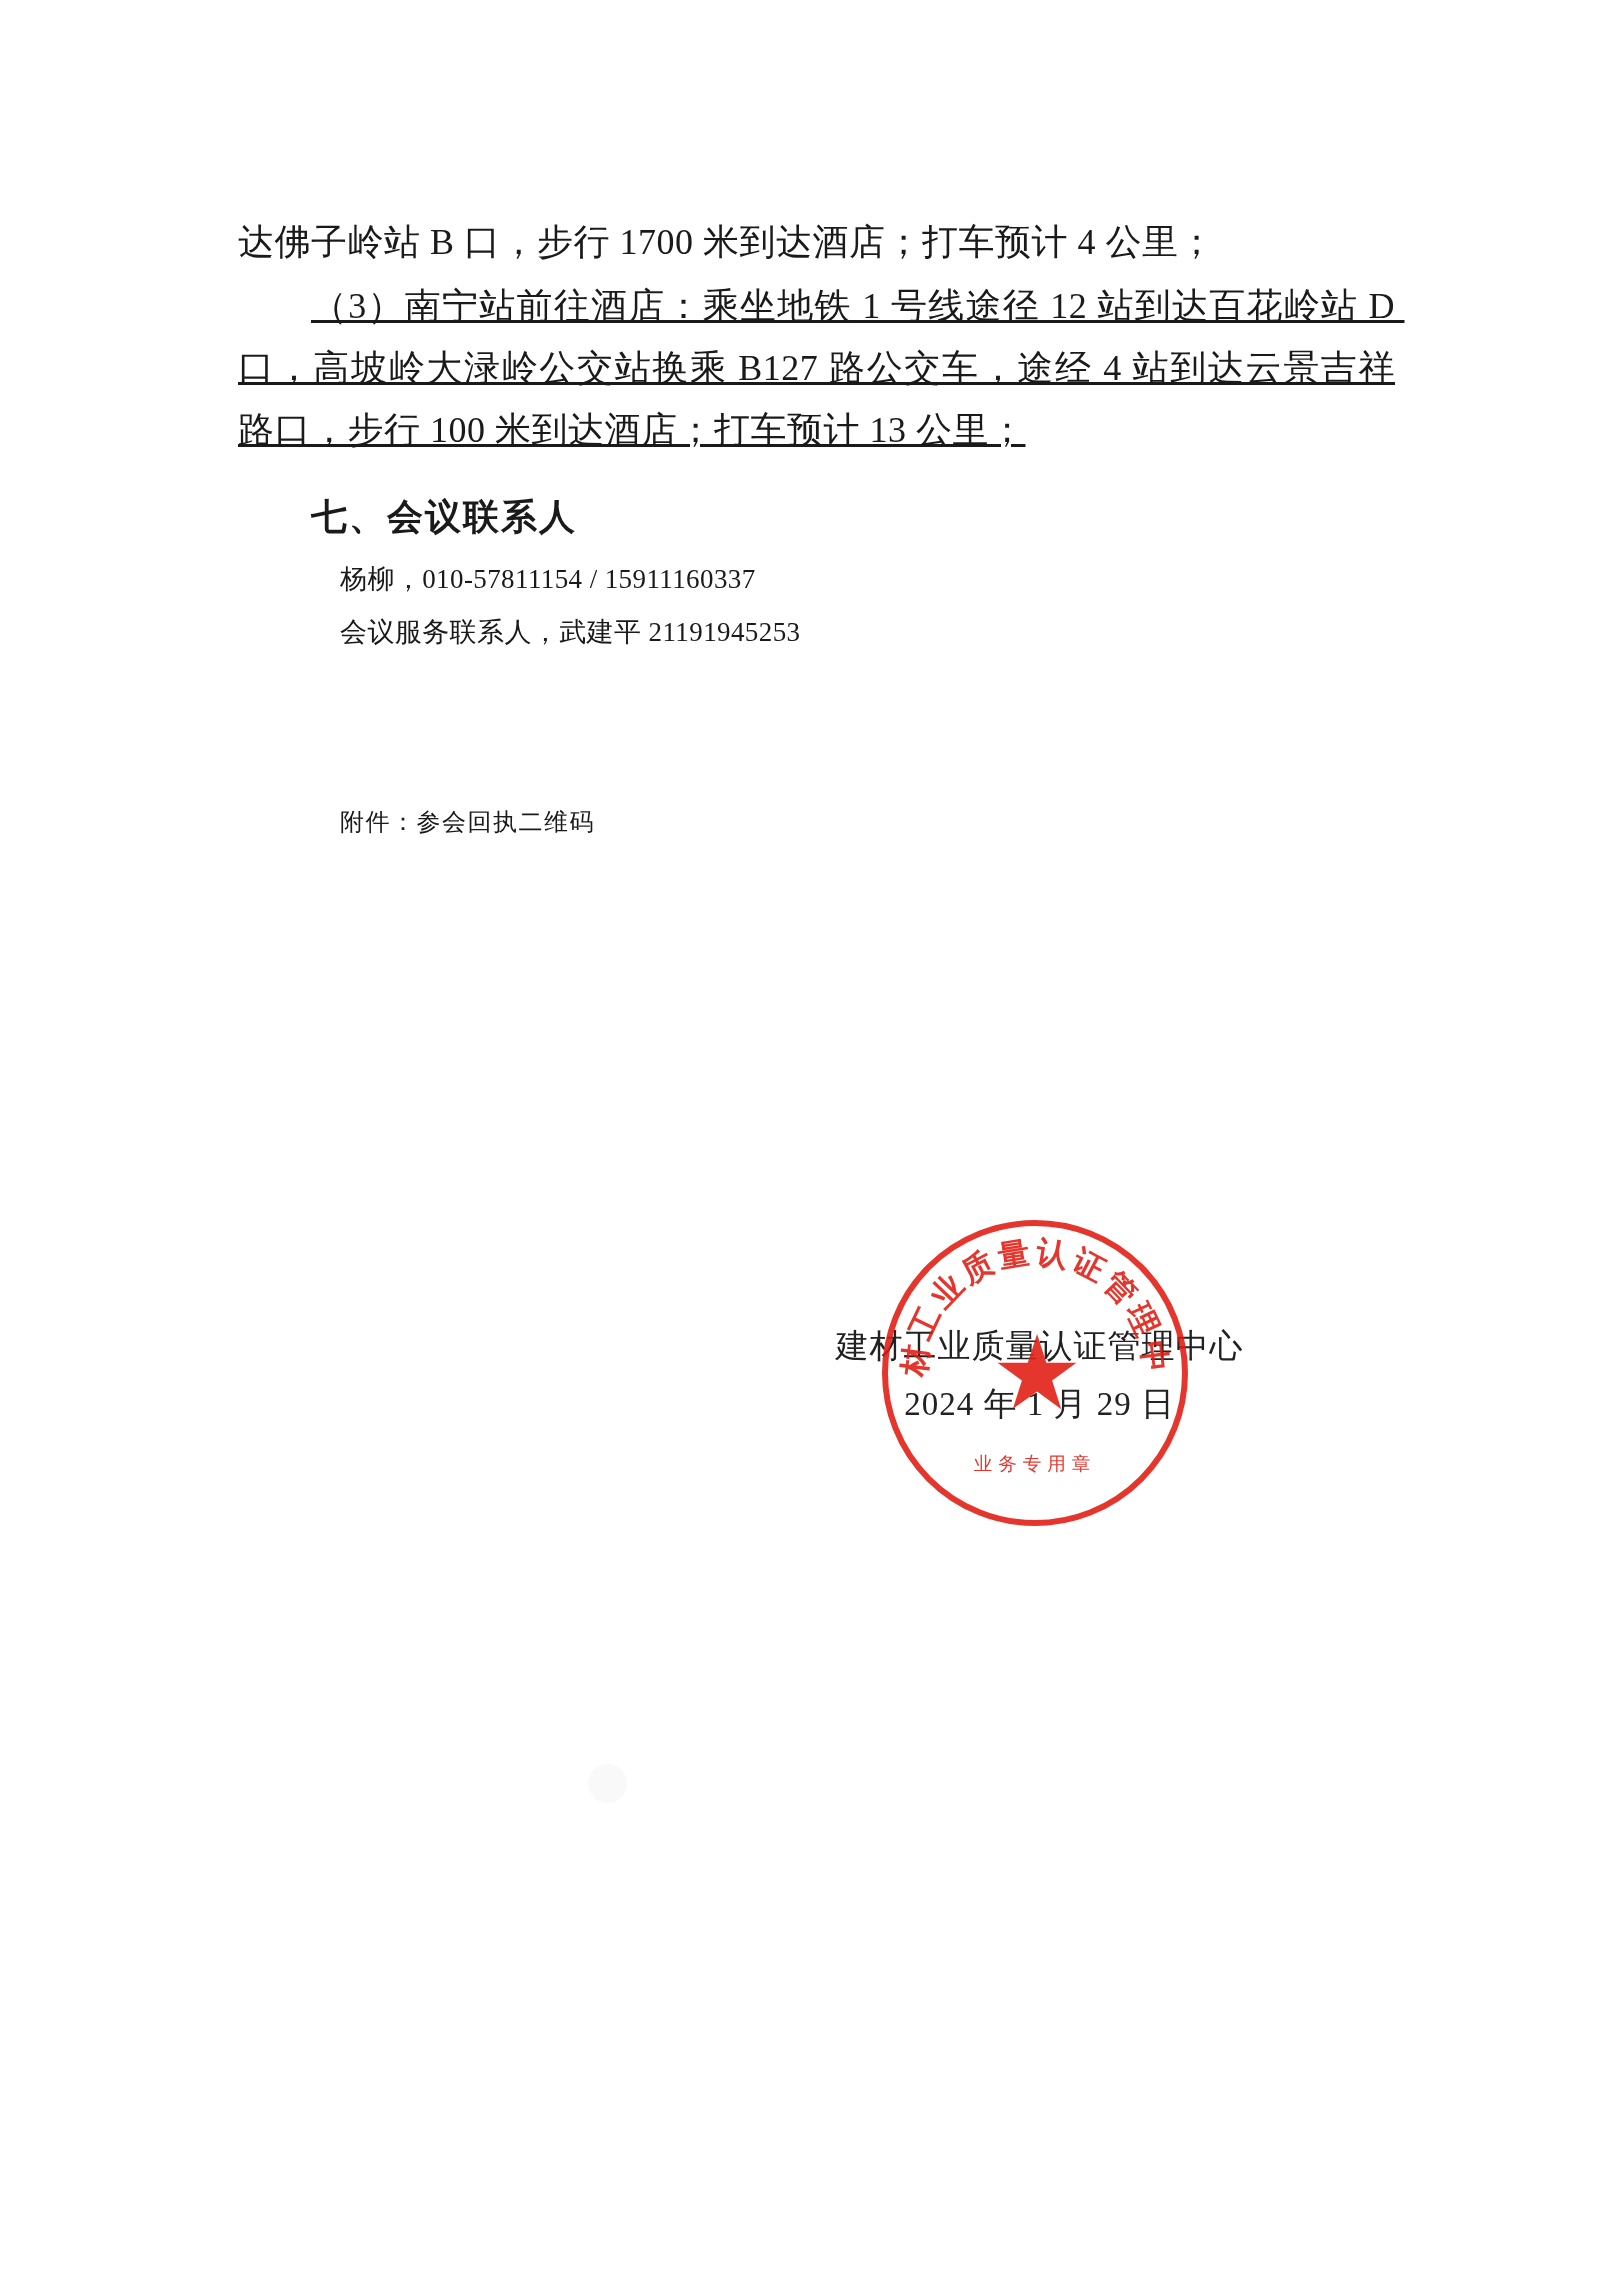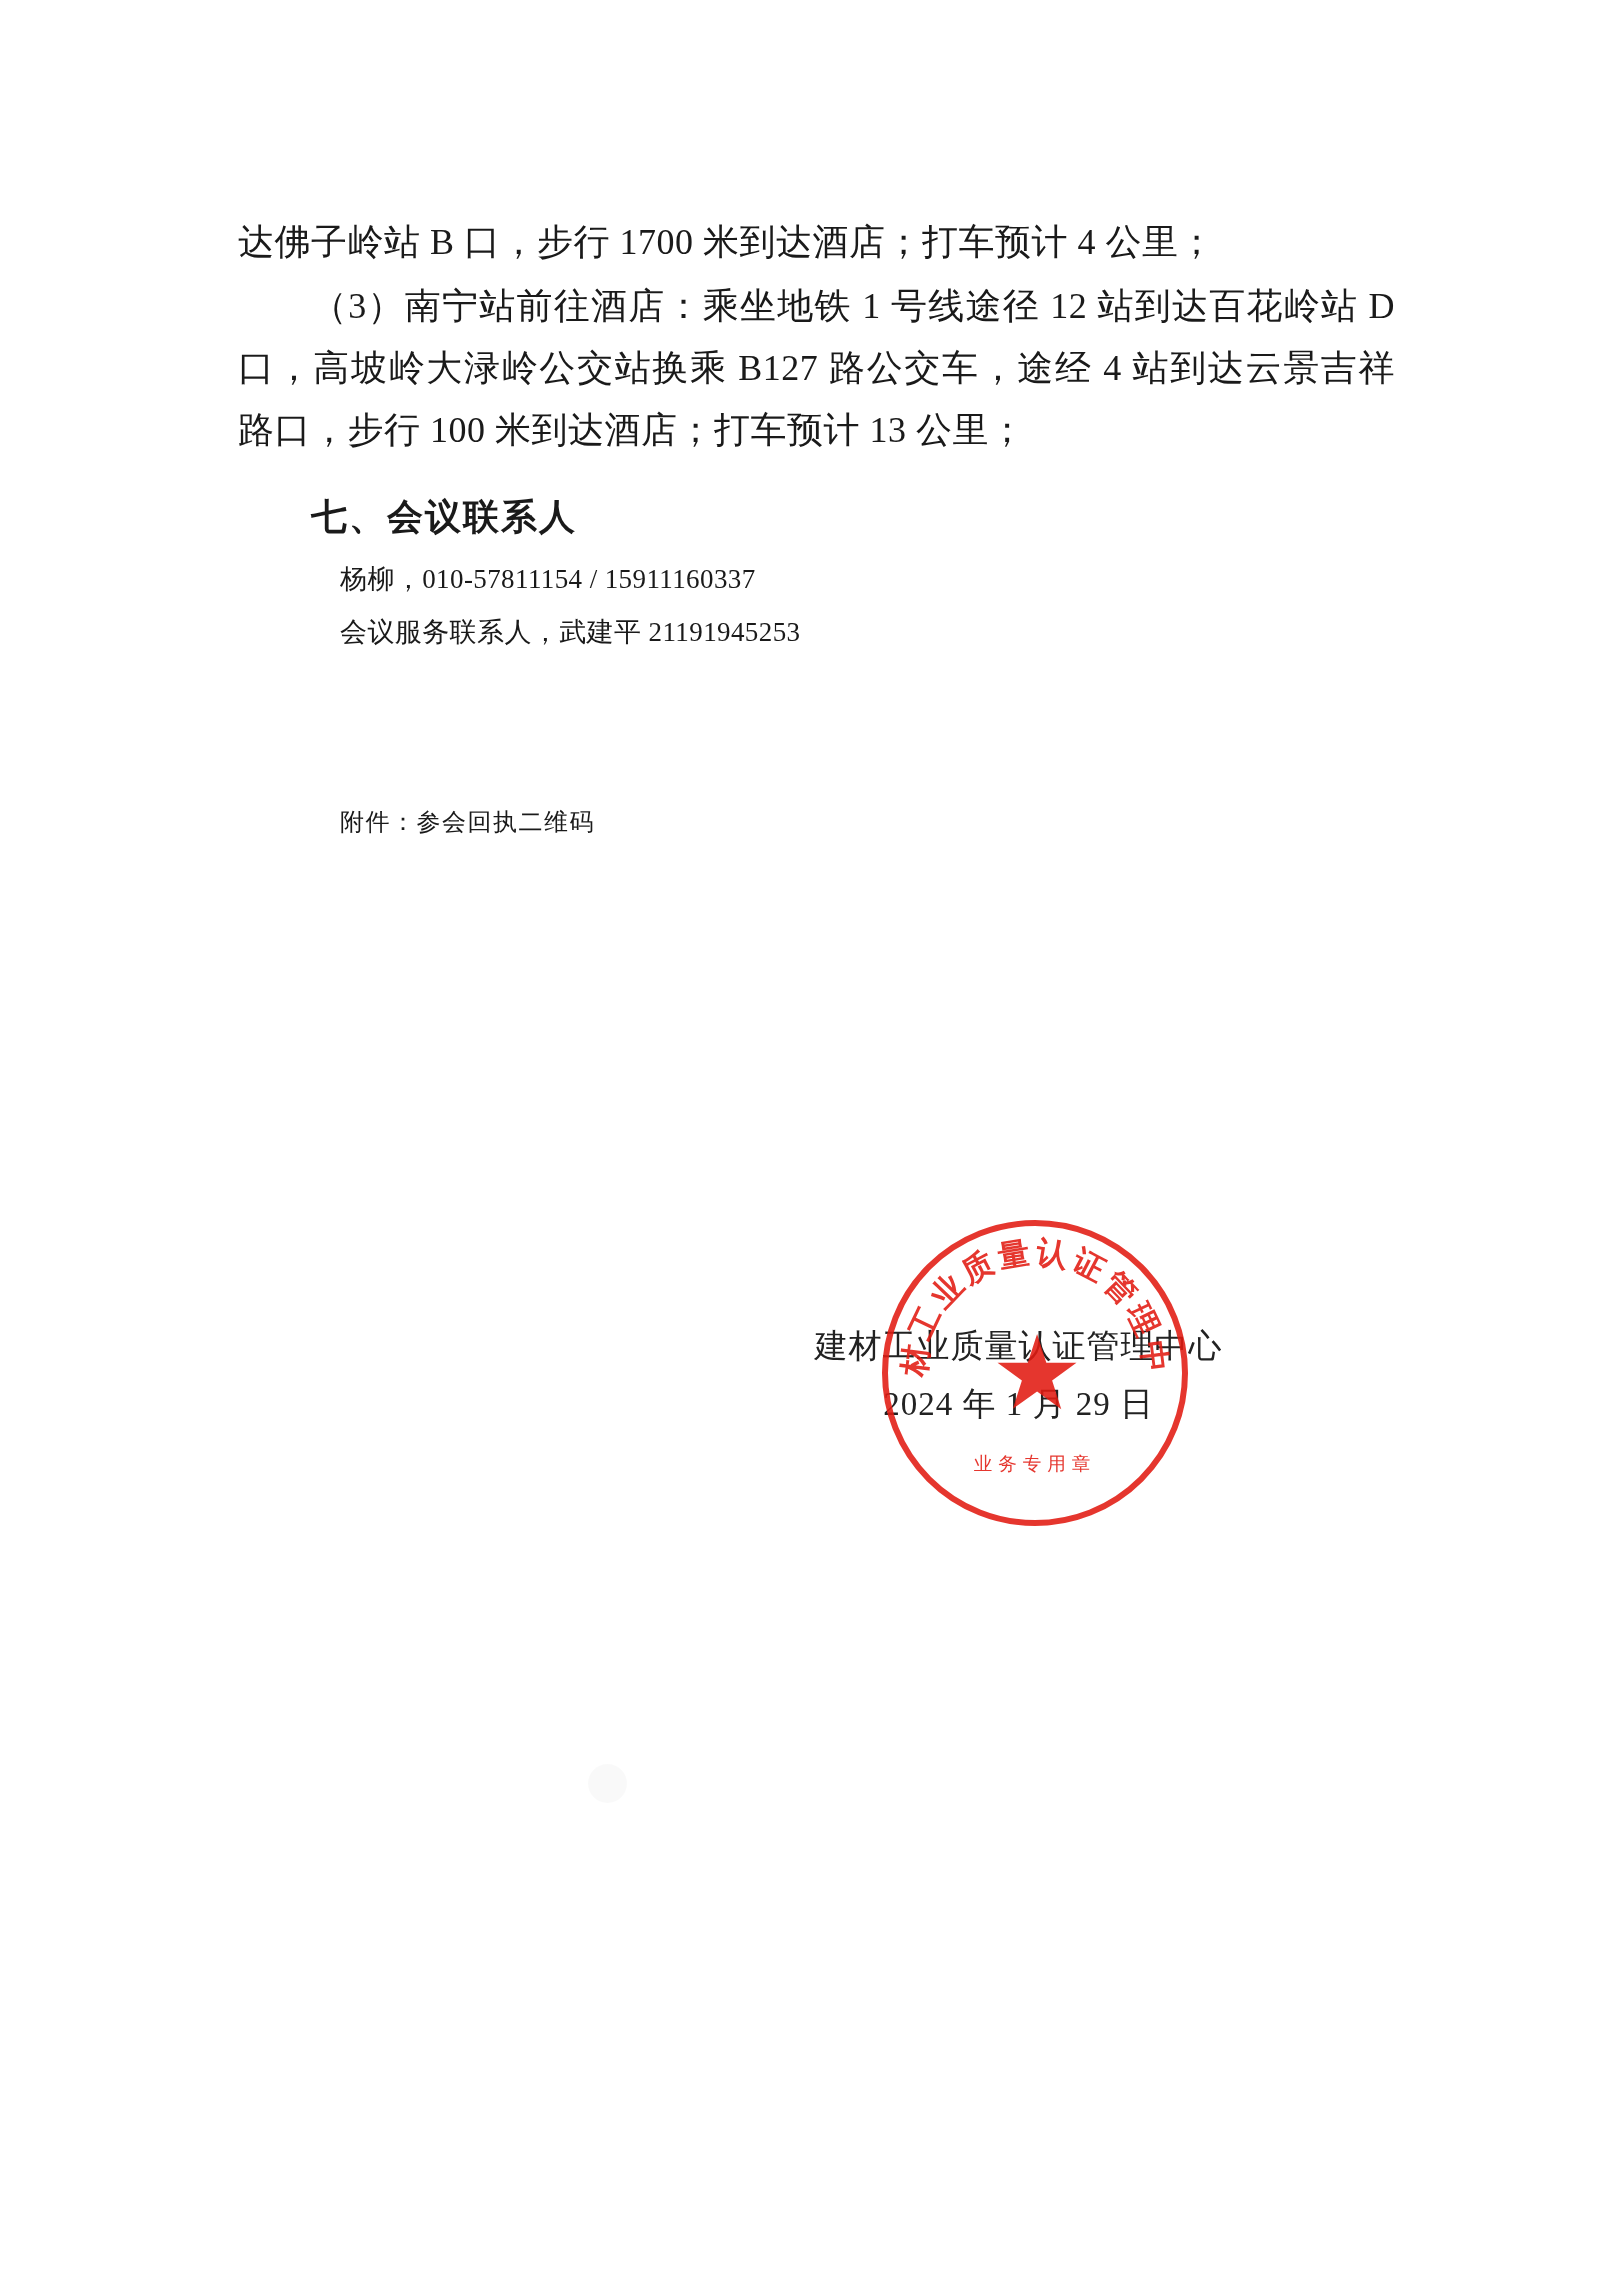--- a/index.html
+++ b/index.html
@@ -14,37 +14,39 @@
     font-family: "Liberation Serif", "DejaVu Serif", serif;
     color: #1a1a1a;
     overflow: hidden;
   }
   .page {
     position: absolute;
     left: 0; top: 0;
     width: 1497px;
     height: 2293px;
     background: #ffffff;
+    padding-left: 21px;
   }
   .content {
     position: absolute;
     left: 238px;
     top: 212px;
     width: 1157px;
   }
   .para {
     font-size: 36px;
     line-height: 1.72;
     letter-spacing: 0.5px;
     text-align: justify;
     margin: 0 0 2px 0;
     white-space: pre-wrap;
   }
   .indent {
     text-indent: 73px;
+    text-decoration: underline;
   }
   .heading {
     font-size: 36px;
     font-weight: bold;
     font-family: Liberation Sans, sans-serif;
     letter-spacing: 2px;
     margin: 31px 0 11.8px 73px;
   }
   .contact-line {
     font-size: 27px;

